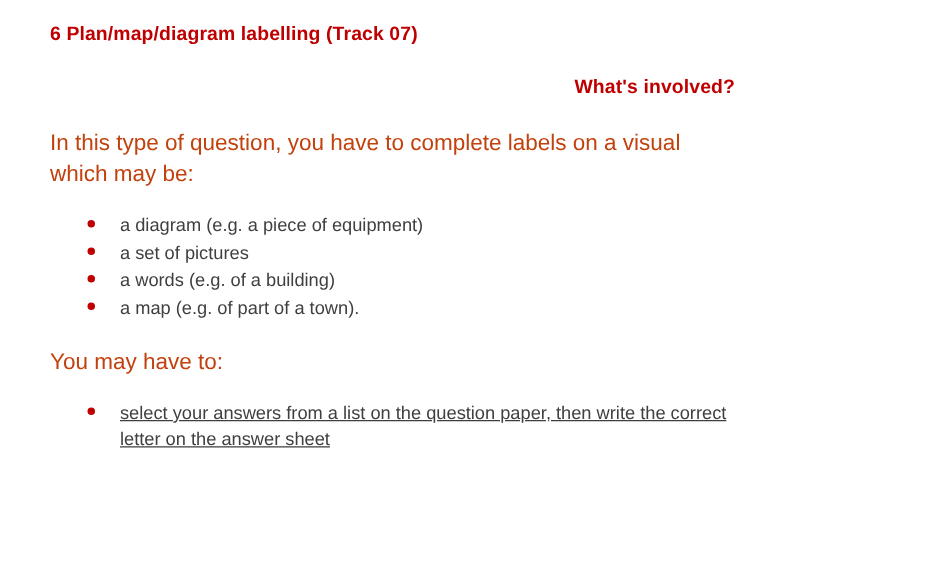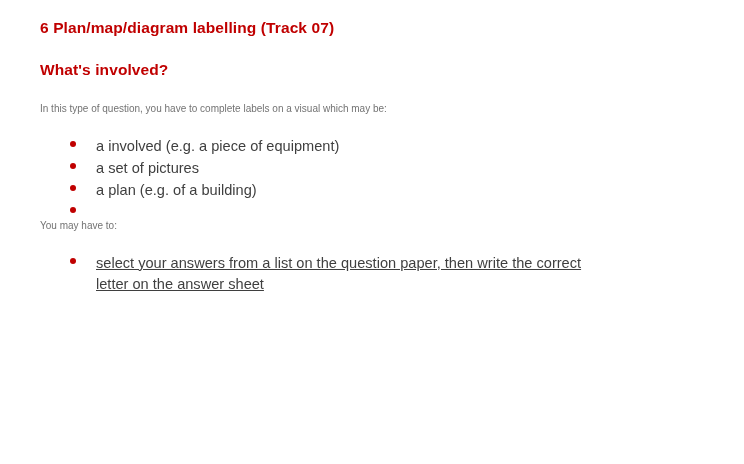--- a/index.html
+++ b/index.html
@@ -29,24 +29,25 @@
     margin: 0 0 22px 0;
     letter-spacing: 0.1px;
   }
   .subheading {
     color: #c00000;
     font-weight: bold;
     font-size: 15.5px;
     line-height: 1.3;
     margin: 0 0 22px 0;
     letter-spacing: 0.1px;
+    text-align: right;
   }
   .para {
-    color: #737373;
-    font-size: 10px;
+    color: #c2410c;
+    font-size: 18px;
     line-height: 1.35;
     margin: 0 0 20px 0;
   }
   ul.bullets {
     list-style: none;
     margin: 0 0 18px 0;
     padding: 0 0 0 30px;
   }
   ul.bullets li {
     position: relative;
@@ -79,32 +80,33 @@
 
   <h1 class="heading">6 Plan/map/diagram labelling (Track 07)</h1>
 
   <h2 class="subheading">What's involved?</h2>
 
   <p class="para">In this type of question, you have to complete labels on a visual which may be:</p>
 
   <ul class="bullets">
     <li>
       <span class="bullet-dot"></span>
-      <span>a involved (e.g. a piece of equipment)</span>
+      <span>a diagram (e.g. a piece of equipment)</span>
     </li>
     <li>
       <span class="bullet-dot"></span>
       <span>a set of pictures</span>
     </li>
     <li>
       <span class="bullet-dot"></span>
-      <span>a plan (e.g. of a building)</span>
+      <span>a words (e.g. of a building)</span>
     </li>
     <li>
       <span class="bullet-dot"></span>
+      <span>a map (e.g. of part of a town).</span>
     </li>
   </ul>
 
   <p class="para">You may have to:</p>
 
   <ul class="bullets wide">
     <li>
       <span class="bullet-dot"></span>
       <span>select your answers from a list on the question paper, then write the correct letter on the answer sheet</span>
     </li>

